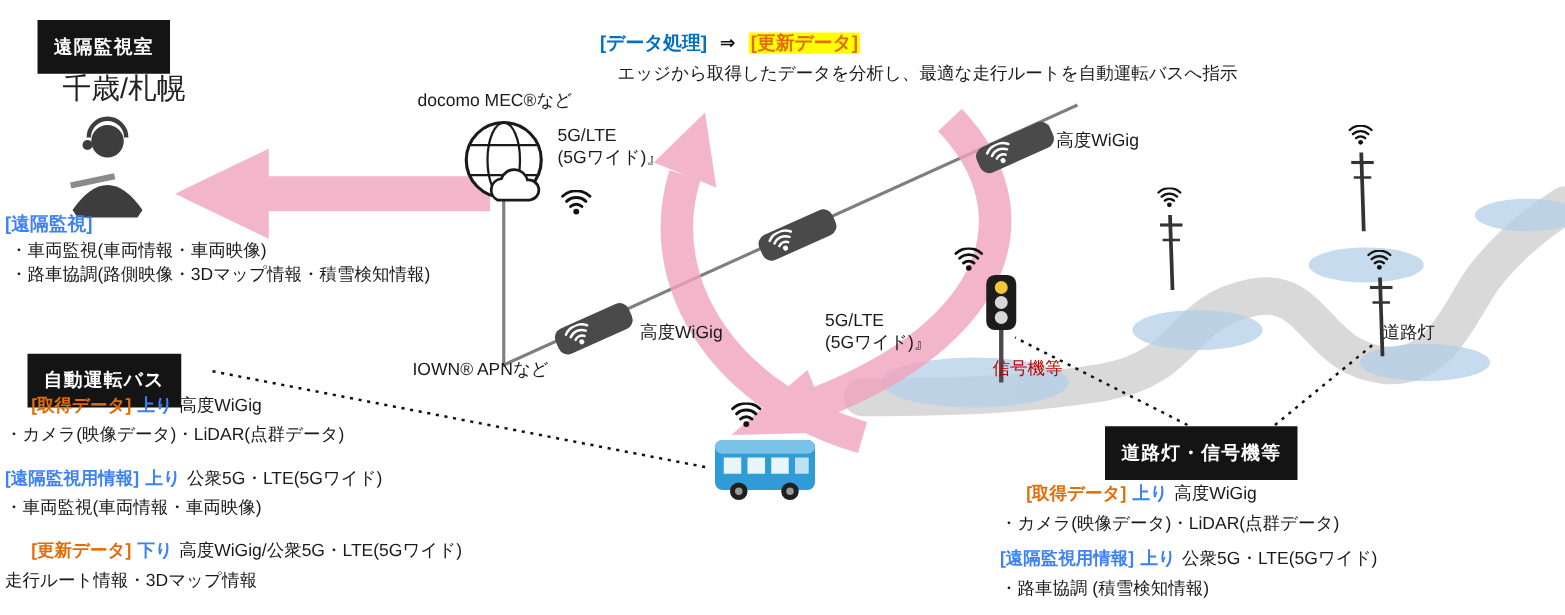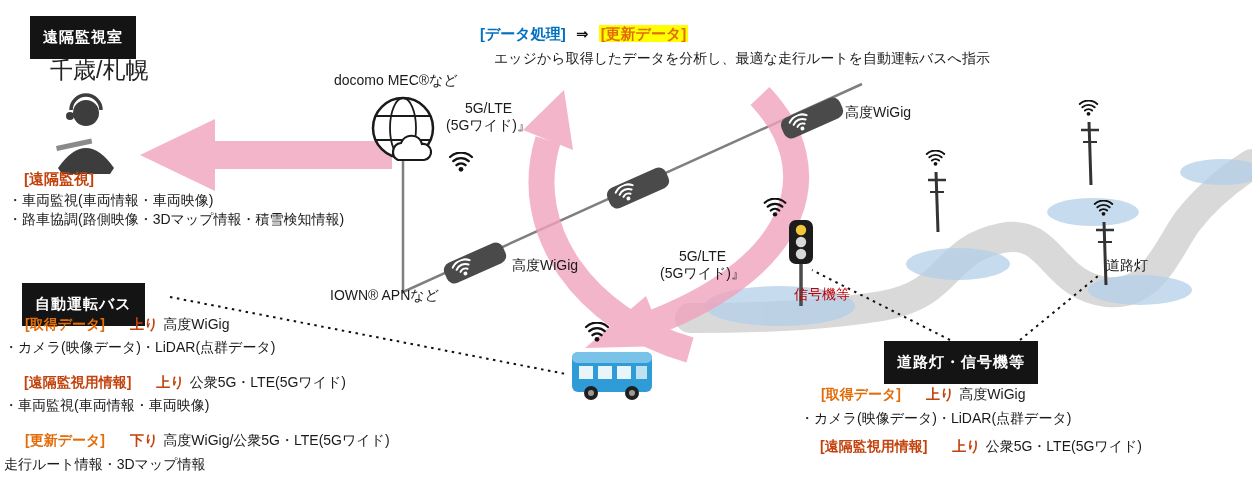--- a/index.html
+++ b/index.html
@@ -4,25 +4,25 @@
 <style>
   * { margin:0; padding:0; box-sizing:border-box; }
   body { font-family:"Liberation Sans","DejaVu Sans",sans-serif; background:#ffffff; }
   #stage { position:relative; width:1252px; height:492px; background:#ffffff; overflow:hidden; }
   #art { position:absolute; left:0; top:0; }
   .abs { position:absolute; white-space:nowrap; }
   .blackbox { background:#141414; color:#ffffff; font-weight:700; font-size:15px; padding:12px 13px; letter-spacing:1px; }
   .t14 { font-size:14px; color:#1a1a1a; }
   .t15b { font-size:15px; font-weight:700; }
   .b { font-weight:700; }
-  .red { color:#c2410c;margin-left:20px; }
+  .red { color:#3b82f6; }
   .orange { color:#e36c09;padding-left:21px; }
   .blue { color:#0070c0; }
   .hl { background:#ffff00; padding:0 2px; }
-  .pre { white-space:pre-line; text-align:center; line-height:1.2; }
+  .pre { white-space:pre-line; text-align:left; line-height:1.2; }
   .row span { margin-right:5px; }
 </style>
 </head>
 <body>
 
 <div id="stage">
 
   <svg id="art" width="1252" height="492" viewBox="0 0 1252 492">
     <defs>
       <symbol id="wifi" viewBox="0 0 28 22">
@@ -181,14 +181,15 @@
   <div class="abs blackbox" style="left:884px;top:341px">道路灯・信号機等</div>
 
   <div class="abs t14 row" style="left:800px;top:386px">
     <span class="b orange">[取得データ]</span><span class="b red">上り</span><span>高度WiGig</span>
   </div>
   <div class="abs t14" style="left:800px;top:410px">・カメラ(映像データ)・LiDAR(点群データ)</div>
 
   <div class="abs t14 row" style="left:800px;top:438px">
     <span class="b red">[遠隔監視用情報]</span><span class="b red">上り</span><span>公衆5G・LTE(5Gワイド)</span>
   </div>
+  <div class="abs t14" style="left:800px;top:462px">・路車協調 (積雪検知情報)</div>
 
 </div>
 
 </body></html>

